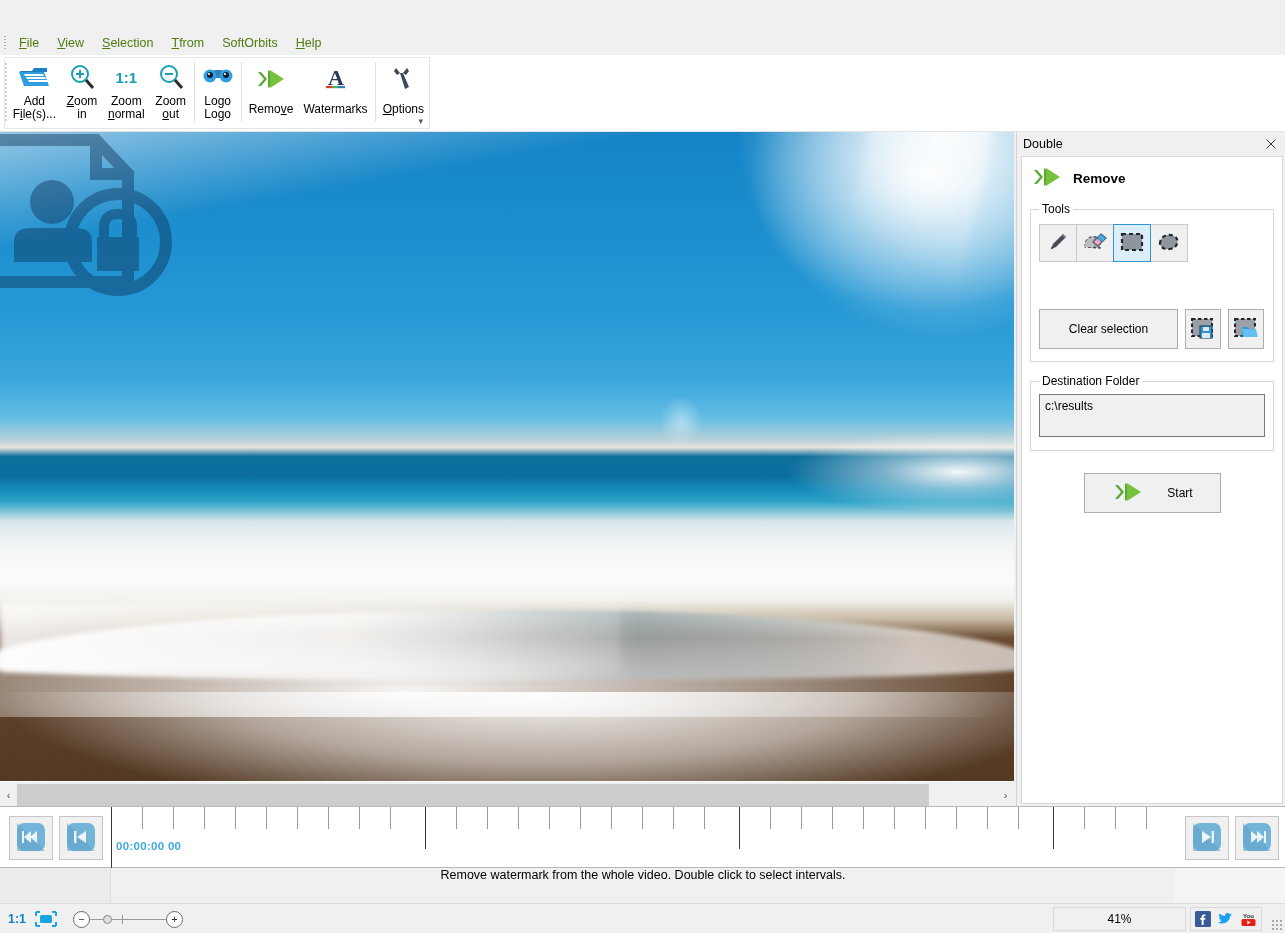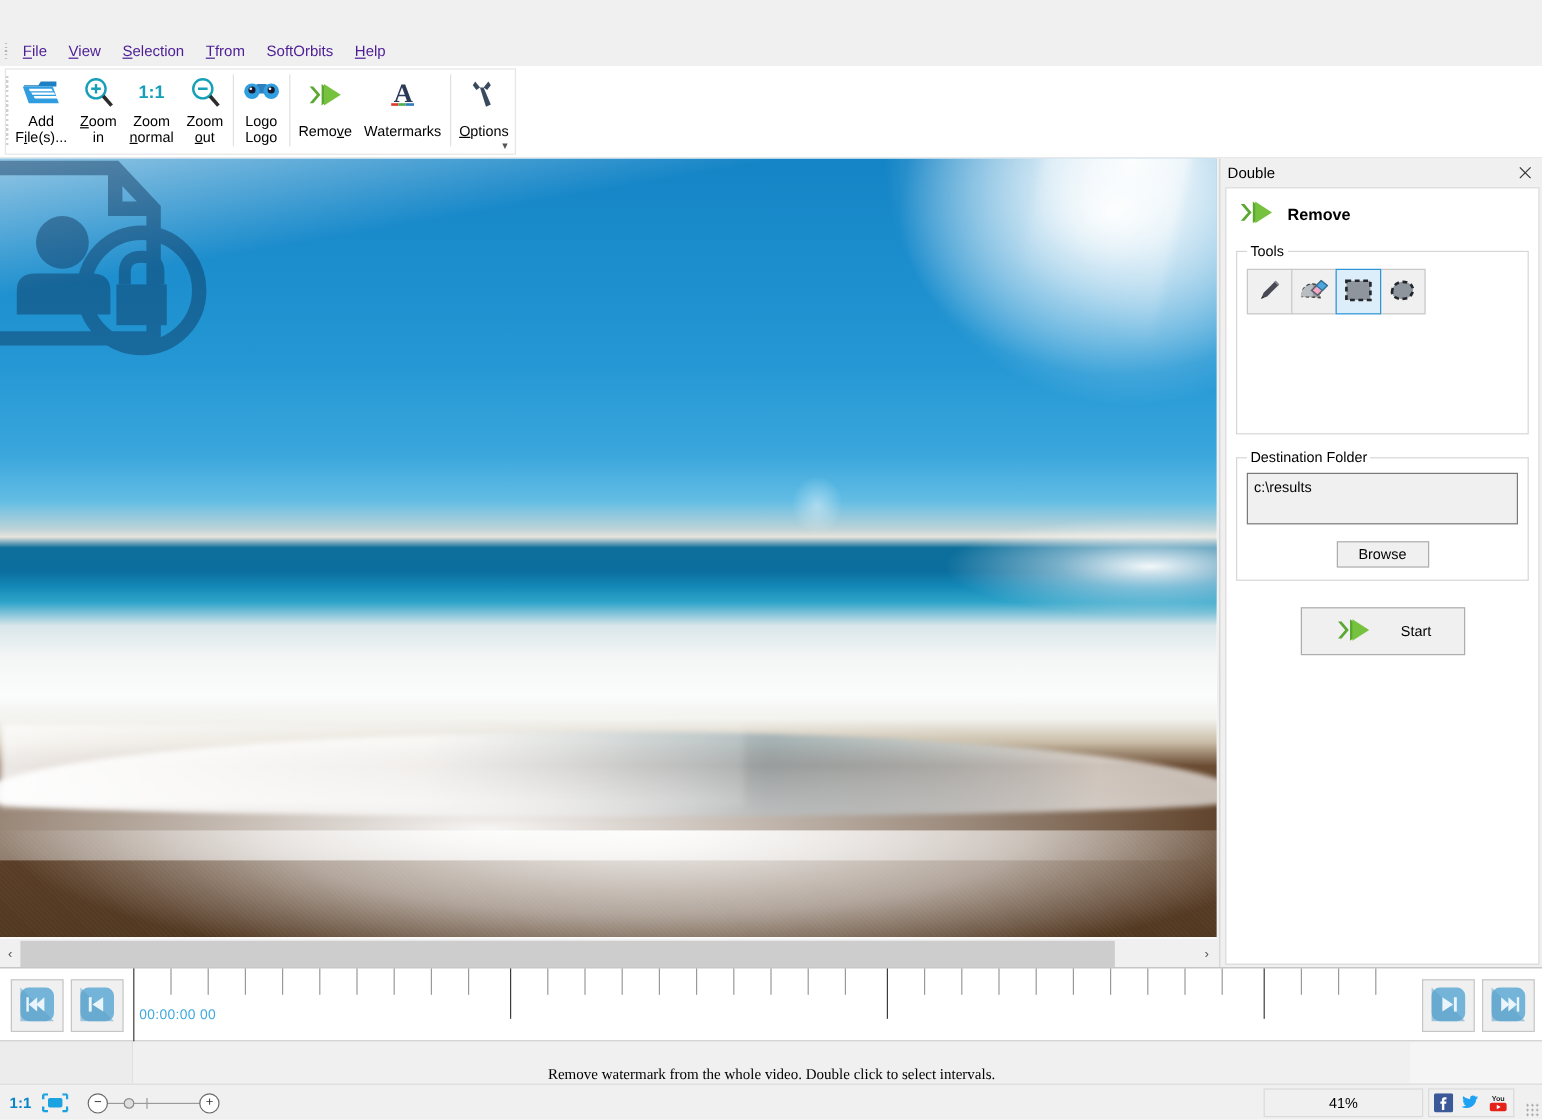--- a/index.html
+++ b/index.html
@@ -32,21 +32,21 @@
   .wbtn svg{ display:block; }
 
   
   .menubar{
     position:absolute; left:0; top:30px; width:1285px; height:25px;
     background:#f0f0f0; display:flex; align-items:center;
   }
   .menu-grip{ width:10px; height:25px; display:flex; align-items:center; justify-content:center;}
   .menu-grip .d{ width:2px;height:13px;background:transparent;
      background-image:repeating-linear-gradient(to bottom,#b4b4b4 0 1px,transparent 1px 3px);}
-  .menu-item{ padding:3px 9px; color:#4c1d95; font-size:12.5px; cursor:default; }
+  .menu-item{ padding:3px 9px; color:#4d7c0f; font-size:12.5px; cursor:default; }
   .menu-item u{ text-decoration:underline; }
 
   
   .ribbon{
     position:absolute; left:0; top:55px; width:1285px; height:77px;
     background:#fff; border-bottom:1px solid #e3e3e3;
   }
   .ribbon-inner{ position:absolute; left:4px; top:2px; width:426px; height:72px;
     border:1px solid #e6e6e6; background:#fff; display:flex; align-items:flex-start; }
   .rib-grip{ width:9px;height:70px;display:flex;align-items:center;justify-content:center;}
@@ -178,39 +178,39 @@
   }
   .browse-wrap{ display:flex; justify-content:center; margin-top:11px; }
   .browse-btn{ width:77px; height:22px; }
   .start-wrap{ display:flex; justify-content:center; margin-top:22px; }
   .start-btn{ width:137px; height:40px; display:flex; align-items:center; justify-content:center; gap:22px;
      background:#f0f0f0; border:1px solid #adadad; font-size:12px; }
 
   
   .timeline{
     position:absolute; left:0; top:806px; width:1285px; height:62px;
-    background:#fff; border-top:1px solid #b9b9b9; border-bottom:1px solid #b9b9b9;
+    background:#fff; border-top:1px solid #b9b9b9; border-bottom:1px solid #b9b9b9;font-weight:bold;
   }
   .tl-btn{
     position:absolute; top:9px; width:44px; height:44px; background:#f0f0f0;
     border:1px solid #c6c6c6; display:flex; align-items:center; justify-content:center;
   }
   .ruler{ position:absolute; left:111px; top:0; right:74px; height:62px;
       border-left:1px solid #3c3c3c; }
   .tick{ position:absolute; top:0; width:1px; background:#9a9a9a; }
   .tick.major{ background:#3c3c3c; }
   .tc{ position:absolute; left:4px; top:33px; font-size:11.5px; color:#3fa9e0; letter-spacing:.3px; }
 
   
   .hintbar{
     position:absolute; left:0; top:868px; width:1285px; height:35px; background:#f0f0f0;
   }
   .hint-left{ position:absolute; left:0; top:0; width:111px; height:35px; background:#ececec; border-right:1px solid #e0e0e0;}
   .hint-mid{ position:absolute; left:111px; top:0; width:1064px; height:35px; background:#f0f0f0;
-    display:flex; align-items:flex-end; justify-content:center;font-family:Liberation Serif, serif; }
+    display:flex; align-items:flex-start; justify-content:center; }
   .hint-mid .txt{ font-size:12.5px; color:#000; }
   .hint-right{ position:absolute; left:1175px; top:0; width:110px; height:35px; background:#f5f5f5; }
 
   
   .statusbar{
     position:absolute; left:0; top:903px; width:1285px; height:30px; background:#f0f0f0;
     border-top:1px solid #dcdcdc; display:flex; align-items:center;
   }
   .sb-zoom11{ color:#0a84c8; font-weight:bold; font-size:12.5px; margin-left:8px; }
   .sb-fit{ margin-left:9px; width:22px; height:16px; position:relative; }
@@ -452,30 +452,49 @@
           </div>
           <div class="tool">
             <span>
               <svg width="26" height="24" viewBox="0 0 26 24">
                 <path d="M4 14 C4 6 12 3 18 6 C24 9 22 18 14 19 C9 19.6 5 18 4 14 Z" fill="#8e959c" stroke="#23262b" stroke-width="2.2" stroke-dasharray="4 3"></path>
               </svg>
             </span>
           </div>
         </div>
 
+        <div class="clearrow">
+          <div class="btn clear-btn">
+            <span>Clear selection</span>
+          </div>
+          <div class="btn sq-btn">
+            <span>
+              <svg width="26" height="24" viewBox="0 0 26 24">
+                <rect x="2" y="3" width="20" height="17" fill="#9aa0a6" stroke="#23262b" stroke-width="2" stroke-dasharray="3.5 2.5"></rect>
+                <rect x="10" y="10" width="12" height="12" fill="#2f8fd0" stroke="#1a4f74" stroke-width="1.2"></rect>
+                <rect x="13" y="11" width="6" height="4" fill="#dfe9f2"></rect>
+                <rect x="12" y="17" width="8" height="5" fill="#dfe9f2"></rect>
+              </svg>
+            </span>
+          </div>
+          <div class="btn sq-btn">
+            <span>
+              <svg width="26" height="24" viewBox="0 0 26 24">
+                <rect x="2" y="3" width="20" height="17" fill="#9aa0a6" stroke="#23262b" stroke-width="2" stroke-dasharray="3.5 2.5"></rect>
+                <path d="M9 11 L15 11 L16.5 13 L23 13 L23 21 L9 21 Z" fill="#2f9fe0"></path>
+                <path d="M9 13 L23 13 L25 21 L11 21 Z" fill="#64c0ef"></path>
+              </svg>
+            </span>
+          </div>
+        </div>
       </fieldset>
 
       <fieldset class="grp" style="margin-top:12px;">
         <legend>Destination Folder</legend>
         <textarea class="dest-field" spellcheck="false" placeholder="" style="">c:\results</textarea>
-        <div class="browse-wrap">
-          <div class="btn browse-btn">
-            <span>Browse</span>
-          </div>
-        </div>
       </fieldset>
 
       <div class="start-wrap">
         <div class="start-btn">
           <span>
             <svg width="34" height="24" viewBox="0 0 34 24">
               <path d="M14 3 L26 12 L14 21 Z" fill="#5aa832"></path>
               <path d="M16 3 L30 12 L16 21 Z" fill="#76c23f"></path>
               <path d="M4 5 L10 12 L4 19 L7 19 L13 12 L7 5 Z" fill="#5aa832"></path>
             </svg>

